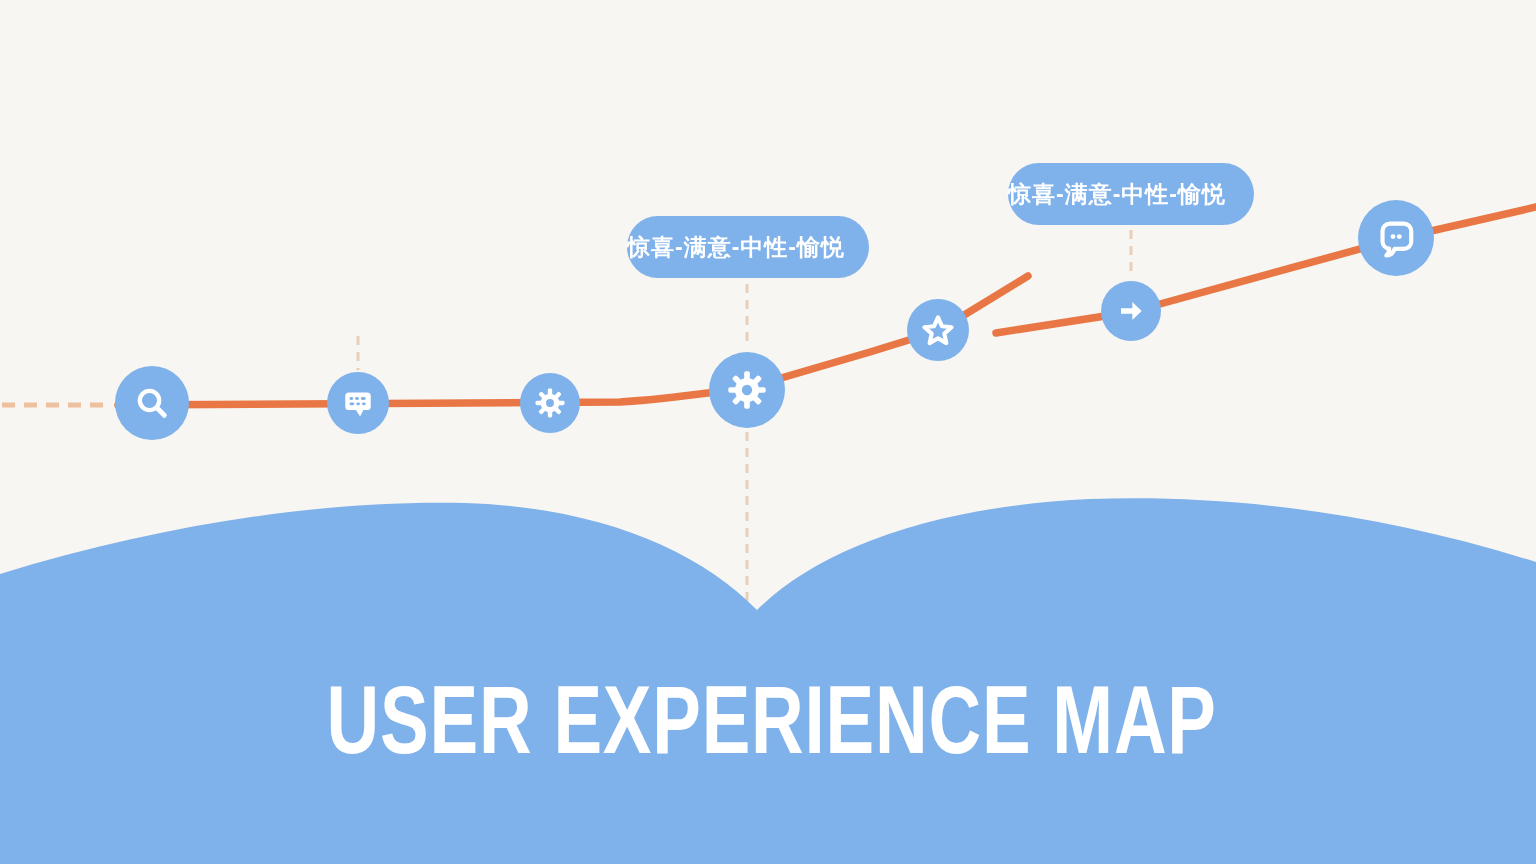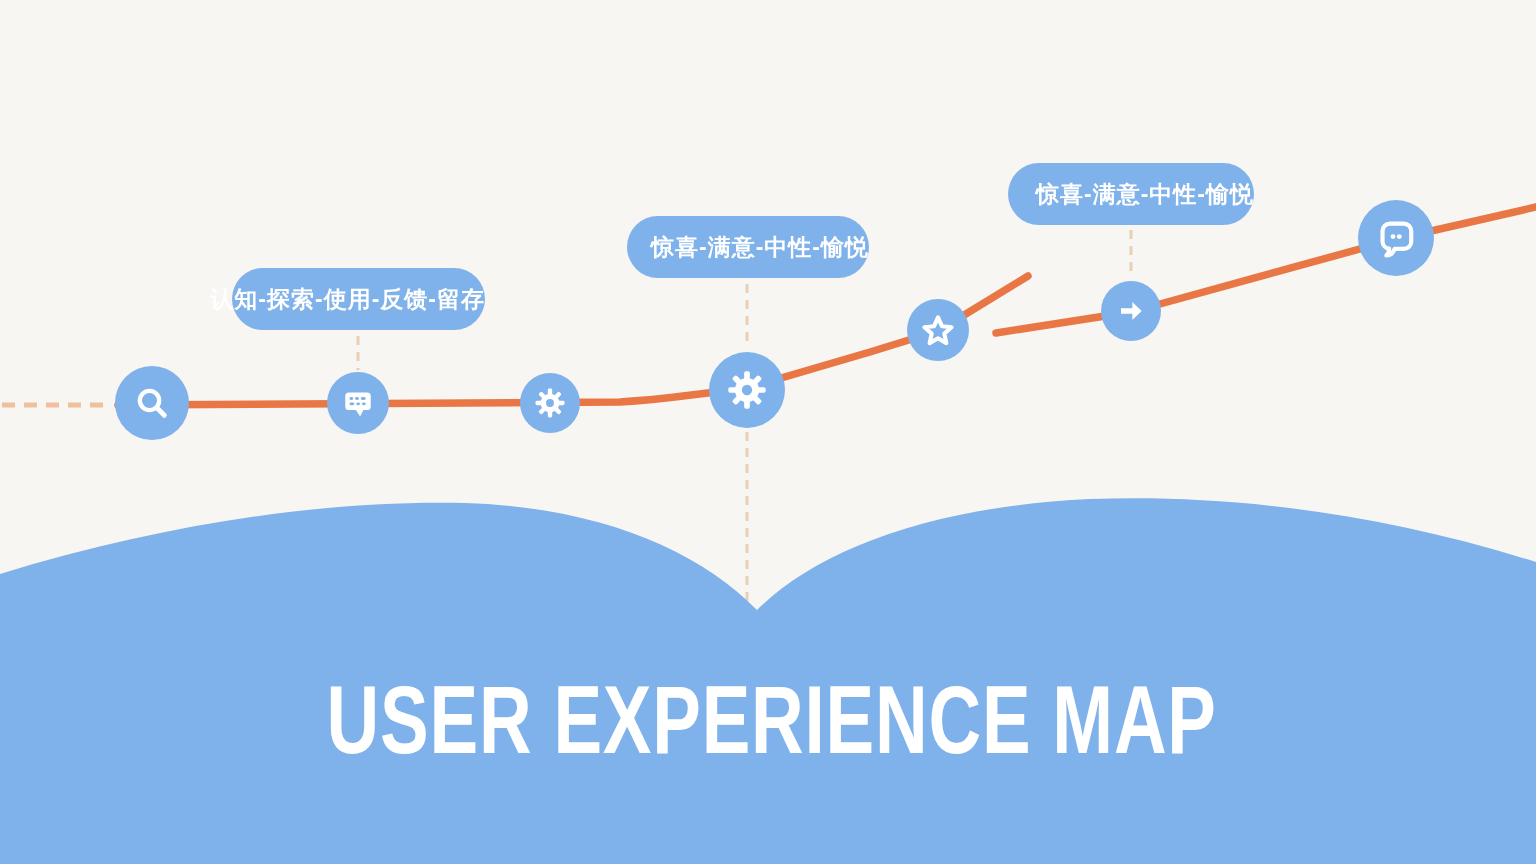--- a/index.html
+++ b/index.html
@@ -21,21 +21,21 @@
   .layer{position:absolute;left:0;top:0;width:1536px;height:864px;}
   
   .journey{stroke:var(--journey-line-orange);stroke-width:7.5;fill:none;stroke-linecap:round;stroke-linejoin:round;}
   .lead-dash{stroke:var(--dashed-lead-peach);stroke-width:5;fill:none;stroke-dasharray:13 9;}
   .guide-dash{stroke:var(--dashed-guide-tan);stroke-width:3;fill:none;stroke-dasharray:9 7;}
   .wave{fill:var(--primary-blue);}
   
   .pill{
     position:absolute;height:62px;border-radius:31px;
     background:var(--primary-blue);color:var(--title-white);
-    display:flex;align-items:center;justify-content:flex-end;
+    display:flex;align-items:center;justify-content:flex-start;
     font-weight:bold;font-size:23px;letter-spacing:1px;white-space:nowrap;
   }
   .pill-1{left:232px;top:268px;width:253px;}
   .pill-2{left:627px;top:216px;width:242px;}
   .pill-3{left:1008px;top:163px;width:246px;}
   
   .node{
     position:absolute;border-radius:50%;
     background:var(--primary-blue);
     display:flex;align-items:center;justify-content:center;
@@ -75,23 +75,20 @@
   </svg>
 
   <svg class="layer" viewBox="0 0 1536 864">
     <path class="wave" d="M0 574 C170 522 330 500 465 503 C595 507 696 548 757 610
          C818 549 935 506 1090 499 C1230 494 1380 513 1536 562
          L1536 864 L0 864 Z"></path>
   </svg>
 
   <div class="map-title">USER EXPERIENCE MAP</div>
 
-  <div class="pill pill-1">
-    <span>认知-探索-使用-反馈-留存</span>
-  </div>
   <div class="pill pill-2">
     <span>惊喜-满意-中性-愉悦</span>
   </div>
   <div class="pill pill-3">
     <span>惊喜-满意-中性-愉悦</span>
   </div>
 
   <div class="node node-search">
     <svg width="40" height="40" viewBox="0 0 24 24">
       <circle class="stroke-w" cx="10.5" cy="10.5" r="5.8" stroke-width="2.6"></circle>

